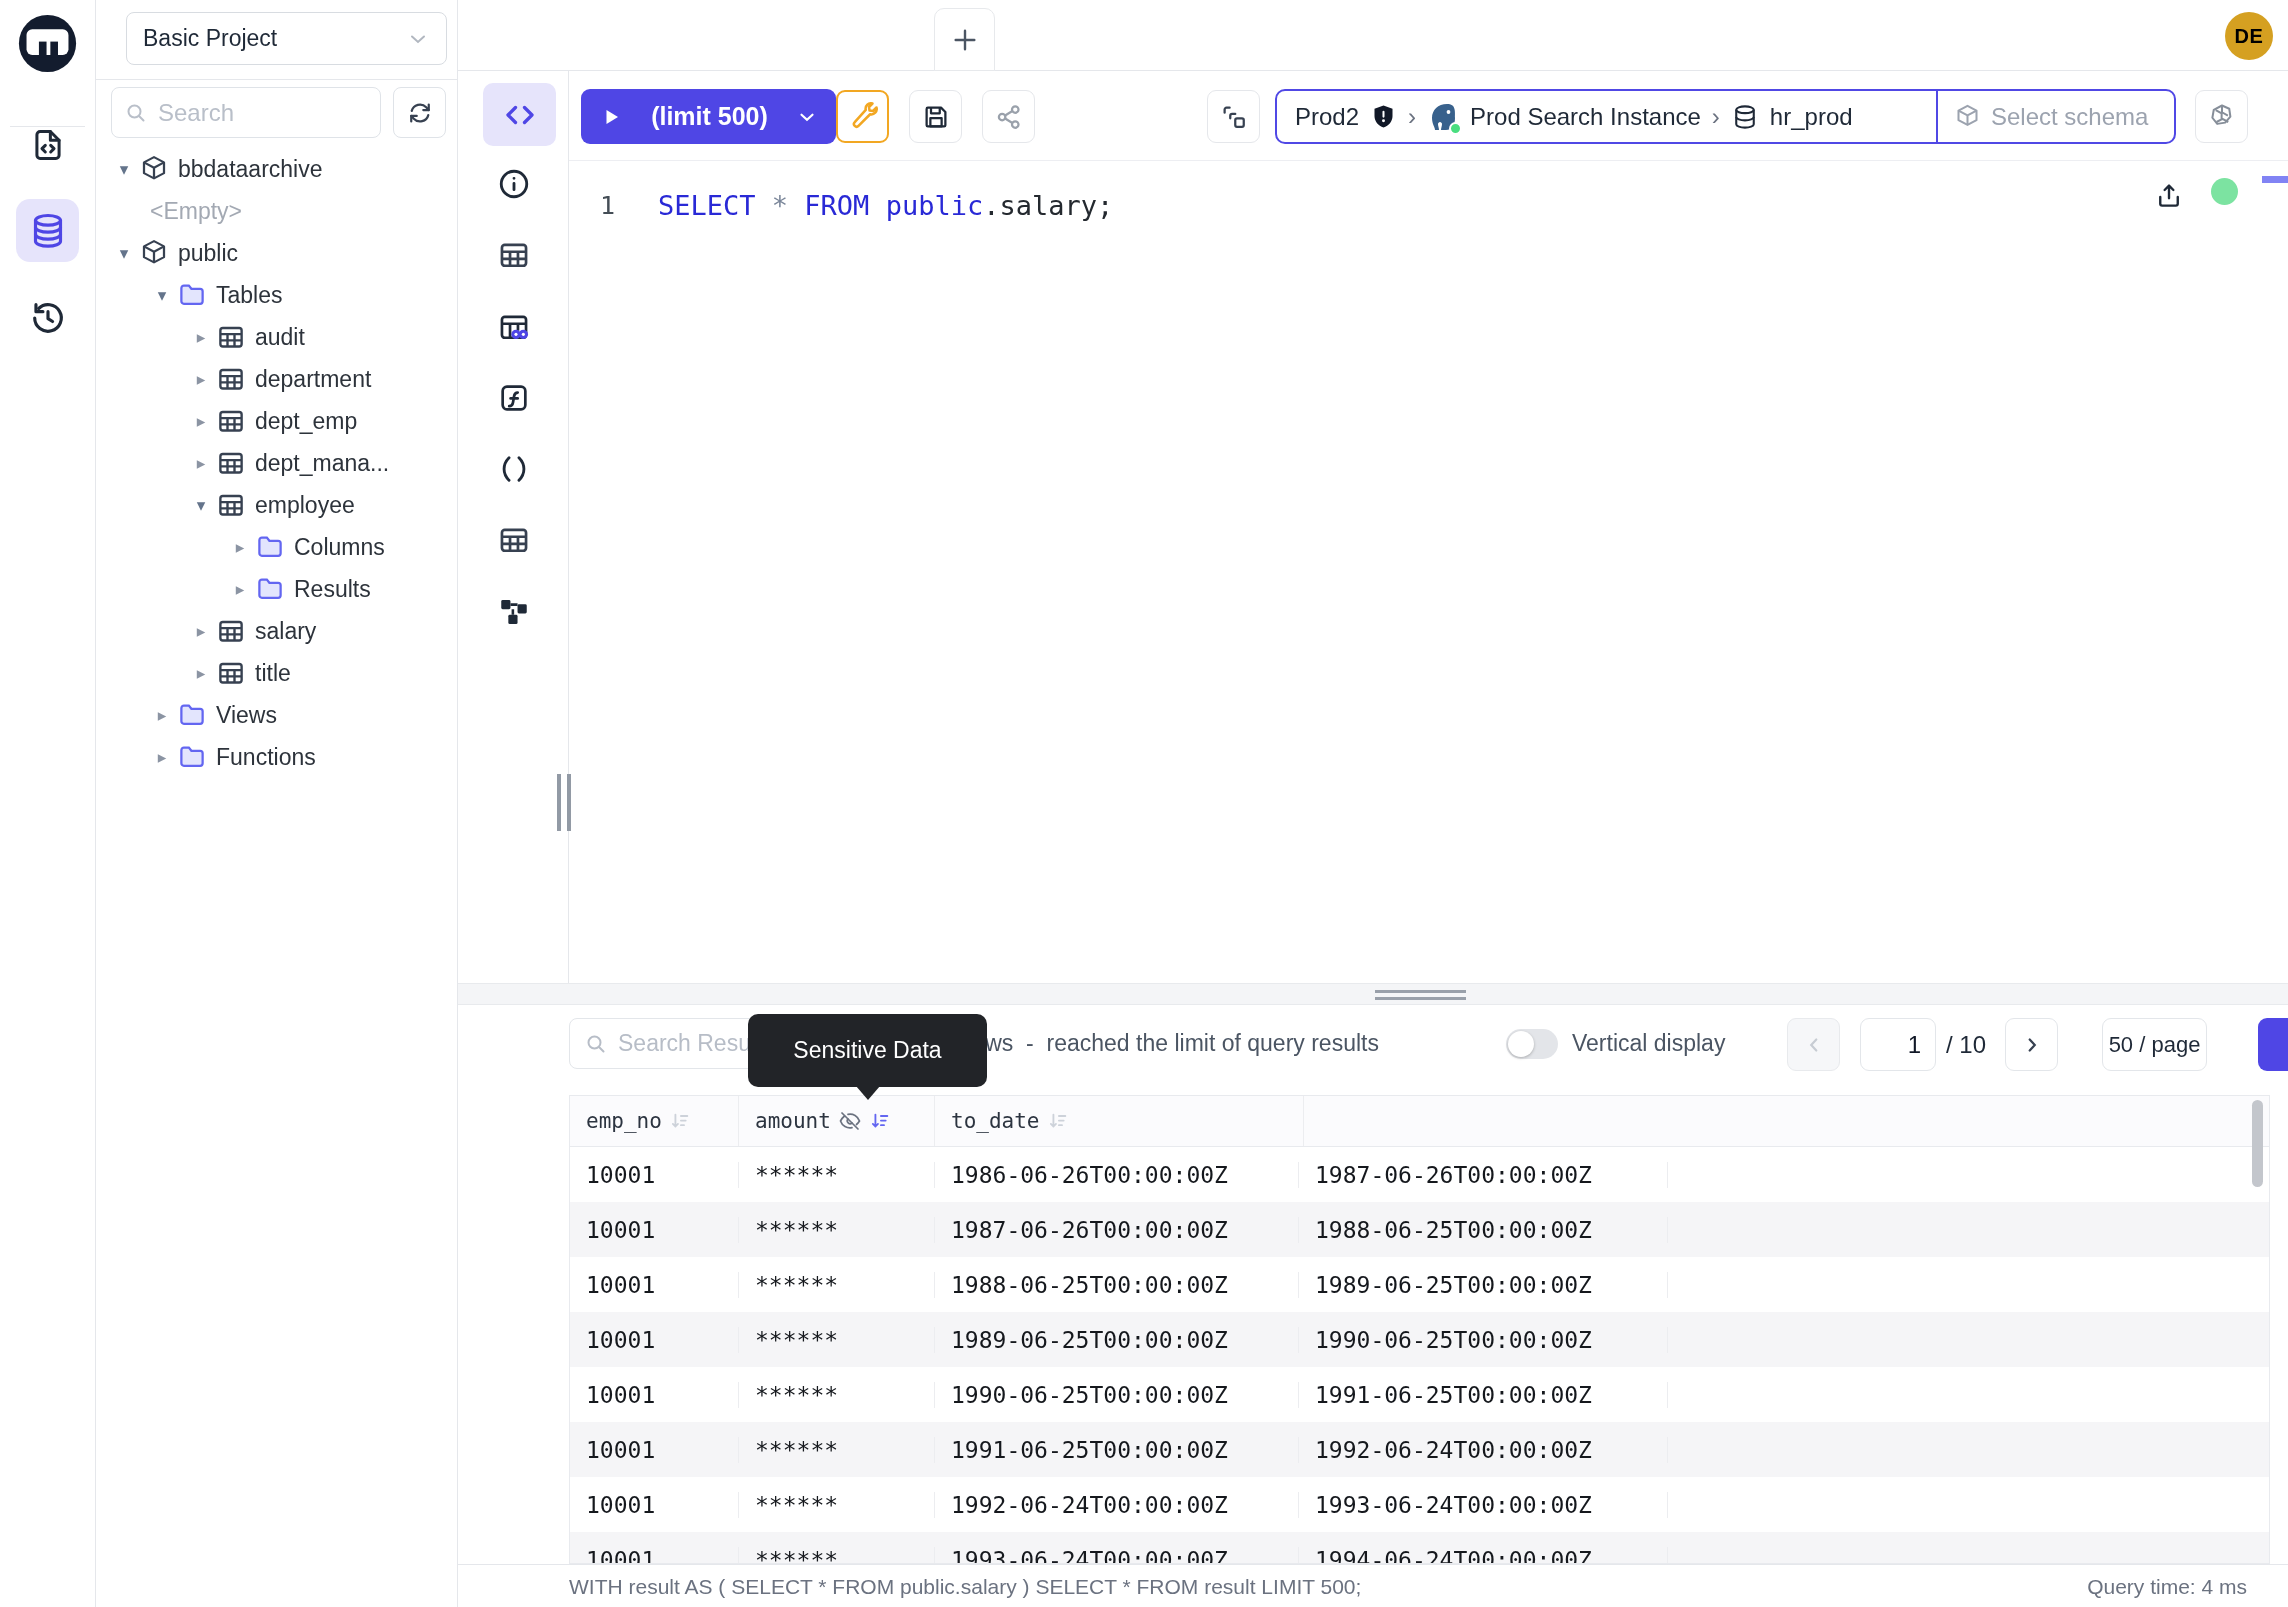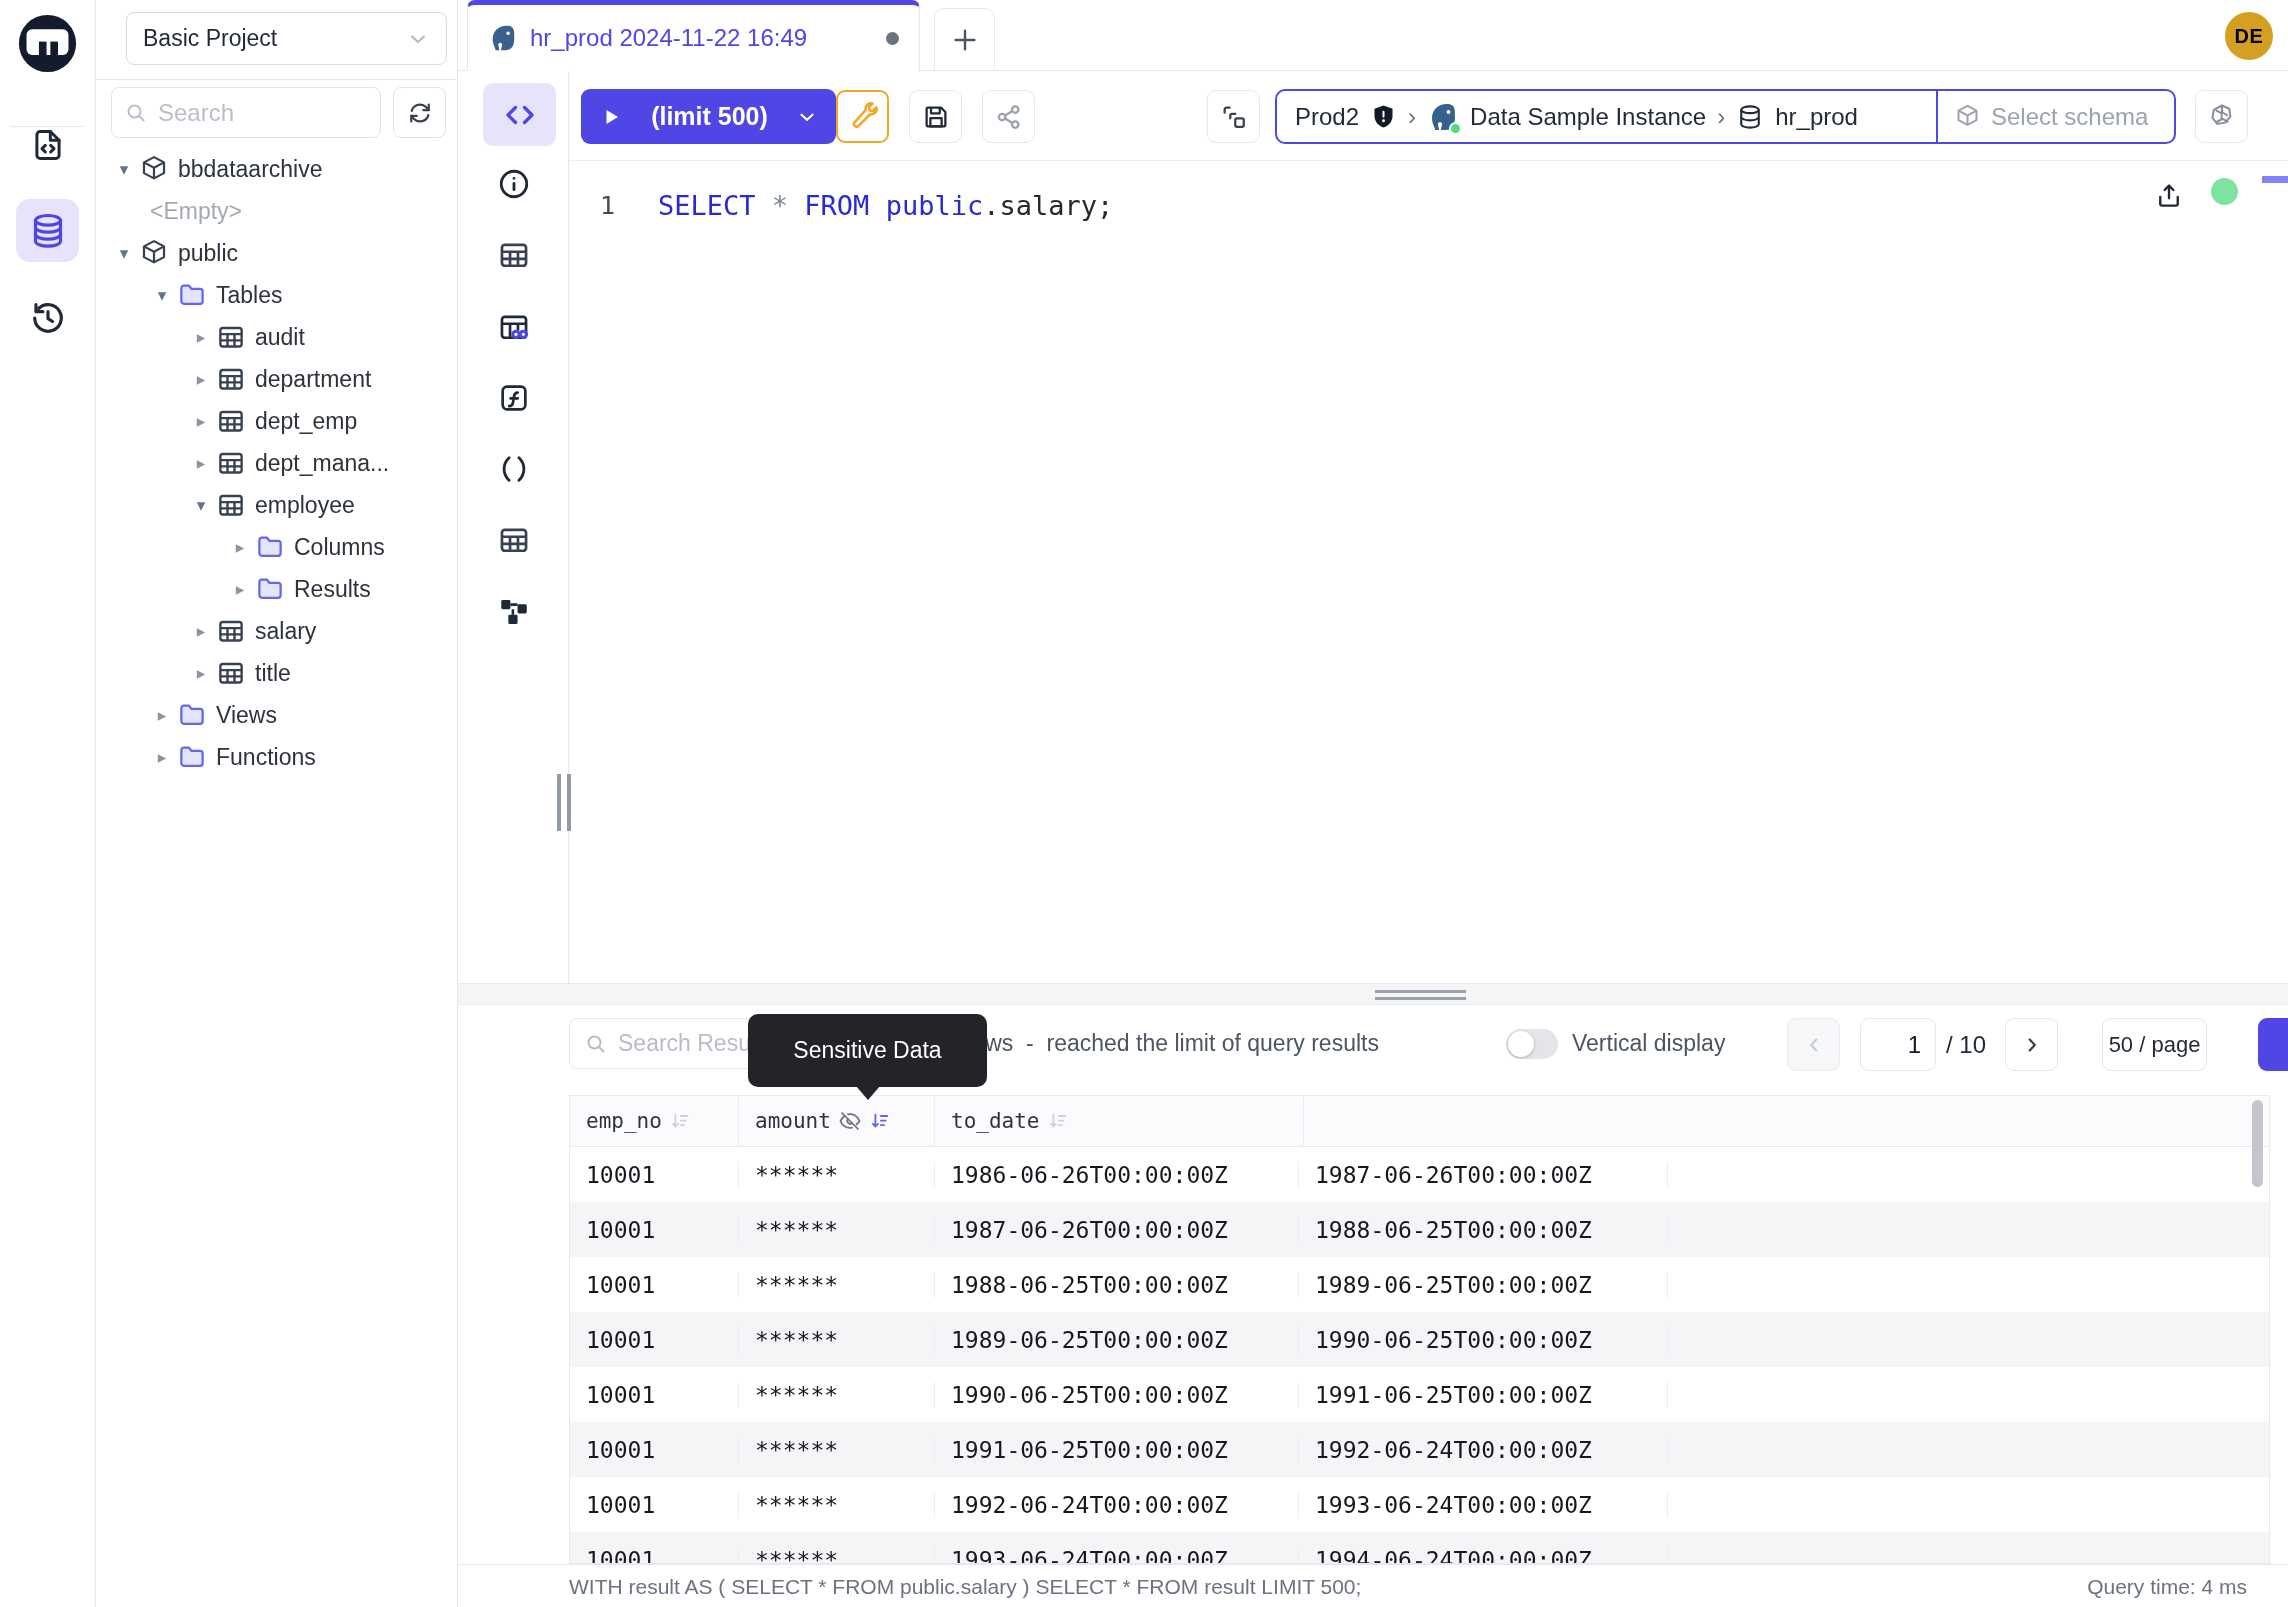--- a/index.html
+++ b/index.html
@@ -337,30 +337,20 @@
       </div>
     <div class="v-handle">
         <i></i>
         <i></i>
       </div>
   </div>
 
   <div class="main">
 
     <div class="tabbar">
-      <div class="tab-active">
-        <span class="icn inst-ico" style="width:30px;height:30px">
-          <svg viewBox="0 0 32 32">
-              <path fill="#38618c" d="M20 3C11 3 5 9 5 17c0 6 3 9 3 12h4c0-2-1-4-1-6 0-1 1-2 2-2s2 1 2 2c0 2-1 4-1 6h5c6 0 9-5 9-12S29 3 20 3z"></path>
-              <circle cx="21.5" cy="11" r="1.9" fill="#fff"></circle>
-            </svg>
-        </span>
-        <span class="tab-label">hr_prod 2024-11-22 16:49</span>
-        <span class="tab-dot"></span>
-      </div>
       <div class="tab-plus">
         <span class="icn" style="width:32px;height:32px">
           <svg viewBox="0 0 24 24" fill="none" stroke="#4b5563" stroke-width="1.8" stroke-linecap="round">
               <path d="M12 5v14M5 12h14"></path>
             </svg>
         </span>
       </div>
       <div class="avatar">DE</div>
     </div>
 
@@ -505,21 +495,21 @@
         <span class="scope-sep">›</span>
         <span class="inst-ico">
           <span class="icn" style="width:32px;height:32px">
             <svg viewBox="0 0 32 32">
                 <path fill="#38618c" d="M20 3C11 3 5 9 5 17c0 6 3 9 3 12h4c0-2-1-4-1-6 0-1 1-2 2-2s2 1 2 2c0 2-1 4-1 6h5c6 0 9-5 9-12S29 3 20 3z"></path>
                 <circle cx="21.5" cy="11" r="1.9" fill="#fff"></circle>
               </svg>
           </span>
           <span class="inst-dot"></span>
         </span>
-        <span class="scope-txt">Data Sample Instance</span>
+        <span class="scope-txt">Prod Search Instance</span>
         <span class="scope-sep">›</span>
         <span class="icn" style="width:28px;height:28px">
           <svg viewBox="0 0 24 24" fill="none" stroke="#1f2937" stroke-width="1.8">
               <ellipse cx="12" cy="5.8" rx="7.5" ry="2.9"></ellipse>
               <path d="M4.5 5.8v6.2c0 1.6 3.4 2.9 7.5 2.9s7.5-1.3 7.5-2.9V5.8"></path>
               <path d="M4.5 12v6.2c0 1.6 3.4 2.9 7.5 2.9s7.5-1.3 7.5-2.9V12"></path>
             </svg>
         </span>
         <span class="scope-txt">hr_prod</span>
       </div>

